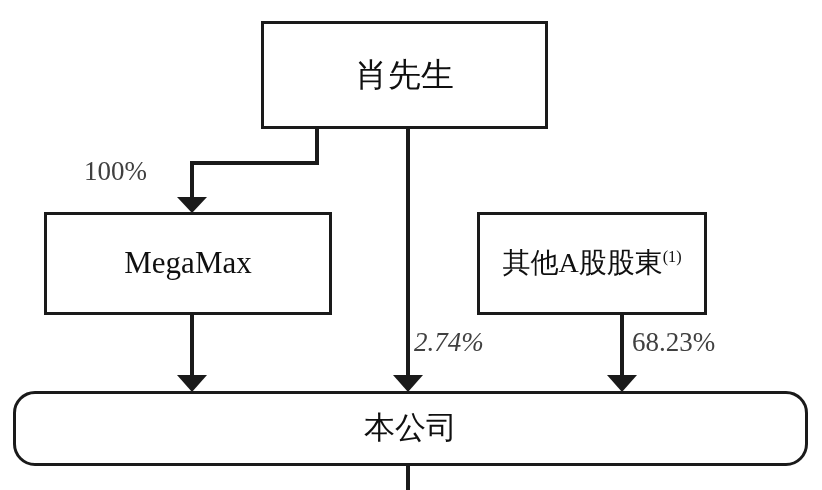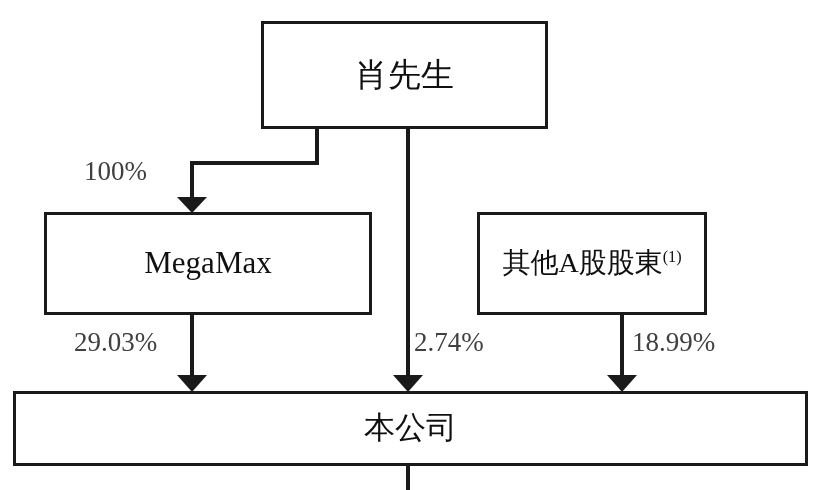--- a/index.html
+++ b/index.html
@@ -40,56 +40,57 @@
   #node-top {
     left: 261px;
     top: 14px;
     width: 287px;
     height: 108px;
     font-size: 33px;
   }
   #node-megamax {
     left: 44px;
     top: 205px;
-    width: 328px;
+    width: 288px;
     height: 103px;
     font-size: 31px;
   }
   #node-other {
     left: 477px;
     top: 205px;
     width: 230px;
     height: 103px;
     font-size: 28px;
   }
   #node-company {
     left: 13px;
     top: 384px;
     width: 795px;
     height: 75px;
     font-size: 31px;
+    border-radius: 22px;
   }
   .edge-layer {
     position: absolute;
     left: 0;
     top: 0;
     width: 822px;
     height: 490px;
     pointer-events: none;
   }
   .pct-label {
     position: absolute;
     color: #404040;
     font-size: 27px;
     white-space: nowrap;
     line-height: 1;
   }
   #pct-100 { left: 84px;  top: 151px; }
   #pct-2903 { left: 74px;  top: 322px; }
-  #pct-274 { left: 414px; top: 322px; }
+  #pct-274 { left: 414px; top: 322px; font-style: italic; }
   #pct-6823 { left: 632px; top: 322px; }
 </style>
 </head>
 <body>
 
 <div id="canvas">
 
   <svg class="edge-layer" viewBox="0 0 822 490" width="822" height="490" xmlns="http://www.w3.org/2000/svg">
 
     <g>
@@ -128,19 +129,18 @@
   <div class="node" id="node-other">
     <span class="node-label"><span>其他A股股東</span><span class="sup">(1)</span></span>
   </div>
 
   <div class="node" id="node-company">
     <span class="node-label">本公司</span>
   </div>
 
   <div class="pct-label" id="pct-100">100%</div>
 
-  <div class="pct-label" id="pct-2903">29.03%</div>
 
   <div class="pct-label" id="pct-274">2.74%</div>
 
-  <div class="pct-label" id="pct-6823">18.99%</div>
+  <div class="pct-label" id="pct-6823">68.23%</div>
 
 </div>
 
 </body></html>

